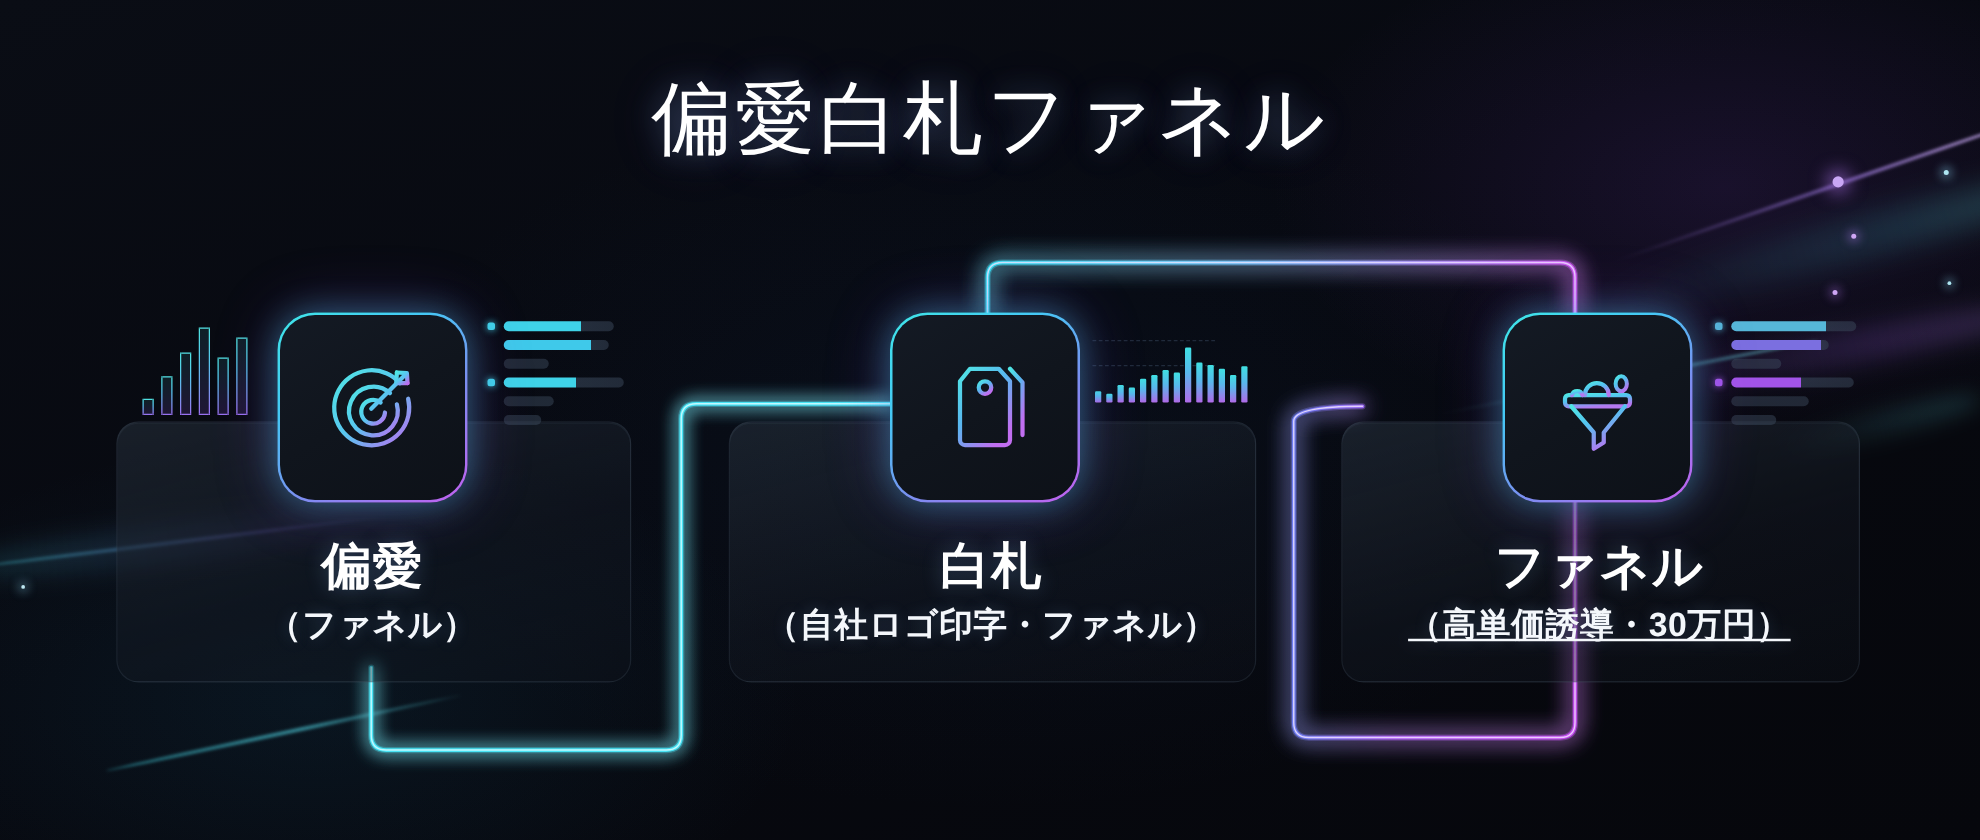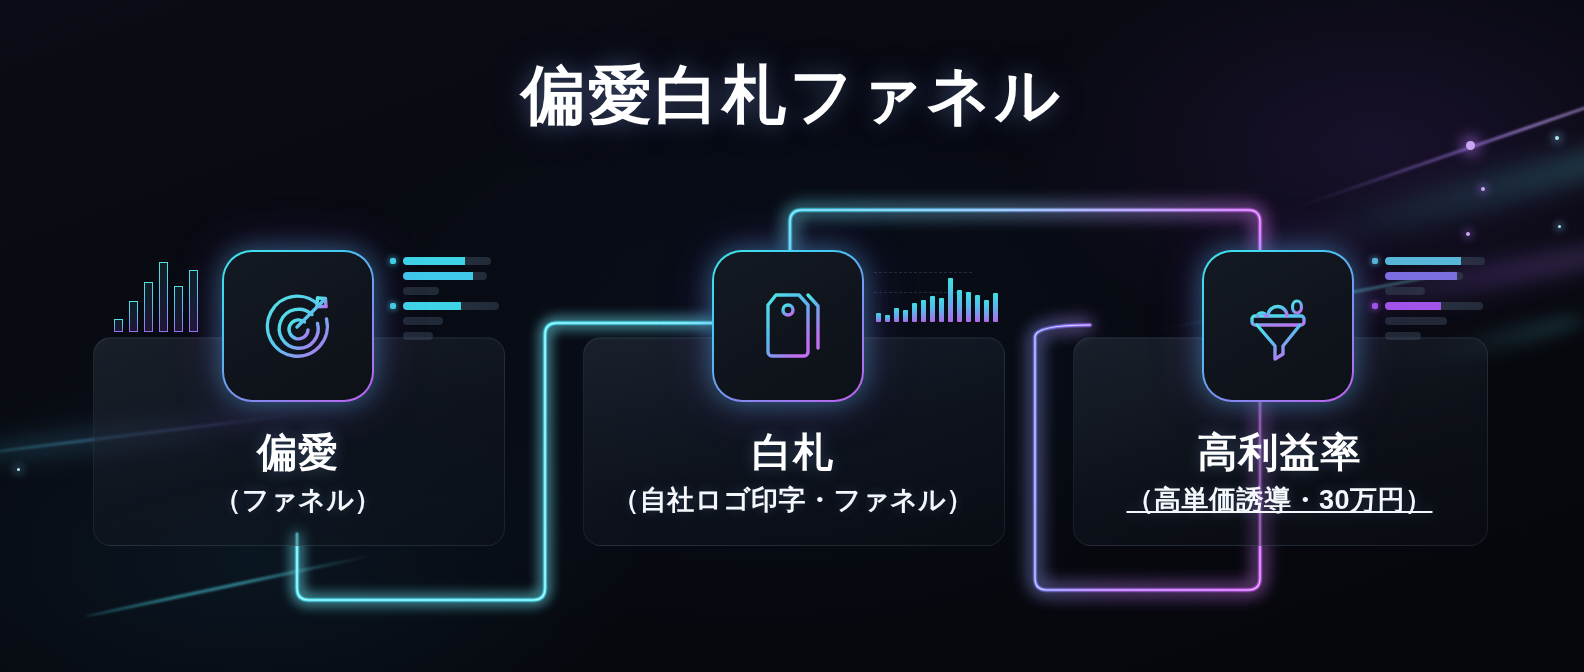--- a/index.html
+++ b/index.html
@@ -46,21 +46,21 @@
   }
 
   
   .title {
     position: absolute;
     left: 0;
     top: 52px;
     width: 1584px;
     text-align: center;
     font-size: 64px;
-    font-weight: bold;
+    font-weight: normal;
     color: #ffffff;
     letter-spacing: 3px;
     text-shadow: 0 0 22px rgba(150,200,255,0.30), 0 0 46px rgba(120,90,220,0.20);
   }
 
   
   .panel {
     position: absolute;
     border-radius: 18px;
     background: linear-gradient(165deg, rgba(40,50,62,0.55) 0%, rgba(22,28,38,0.42) 55%, rgba(16,20,28,0.34) 100%);
@@ -404,16 +404,16 @@
       </span>
     </div>
   </div>
 
   <div class="card-title" style="left:93px; top:425px; width:410px;">偏愛</div>
   <div class="card-sub" style="left:93px; top:482px; width:410px;">（ファネル）</div>
 
   <div class="card-title" style="left:583px; top:425px; width:420px;text-align:center;">白札</div>
   <div class="card-sub" style="left:583px; top:482px; width:420px;">（自社ロゴ印字・ファネル）</div>
 
-  <div class="card-title" style="left:1073px; top:425px; width:413px;">高利益率</div>
+  <div class="card-title" style="left:1073px; top:425px; width:413px;">ファネル</div>
   <div class="card-sub" style="left:1073px; top:482px; width:413px;text-decoration:underline;">（高単価誘導・30万円）</div>
 
 </div>
 
 </body></html>

